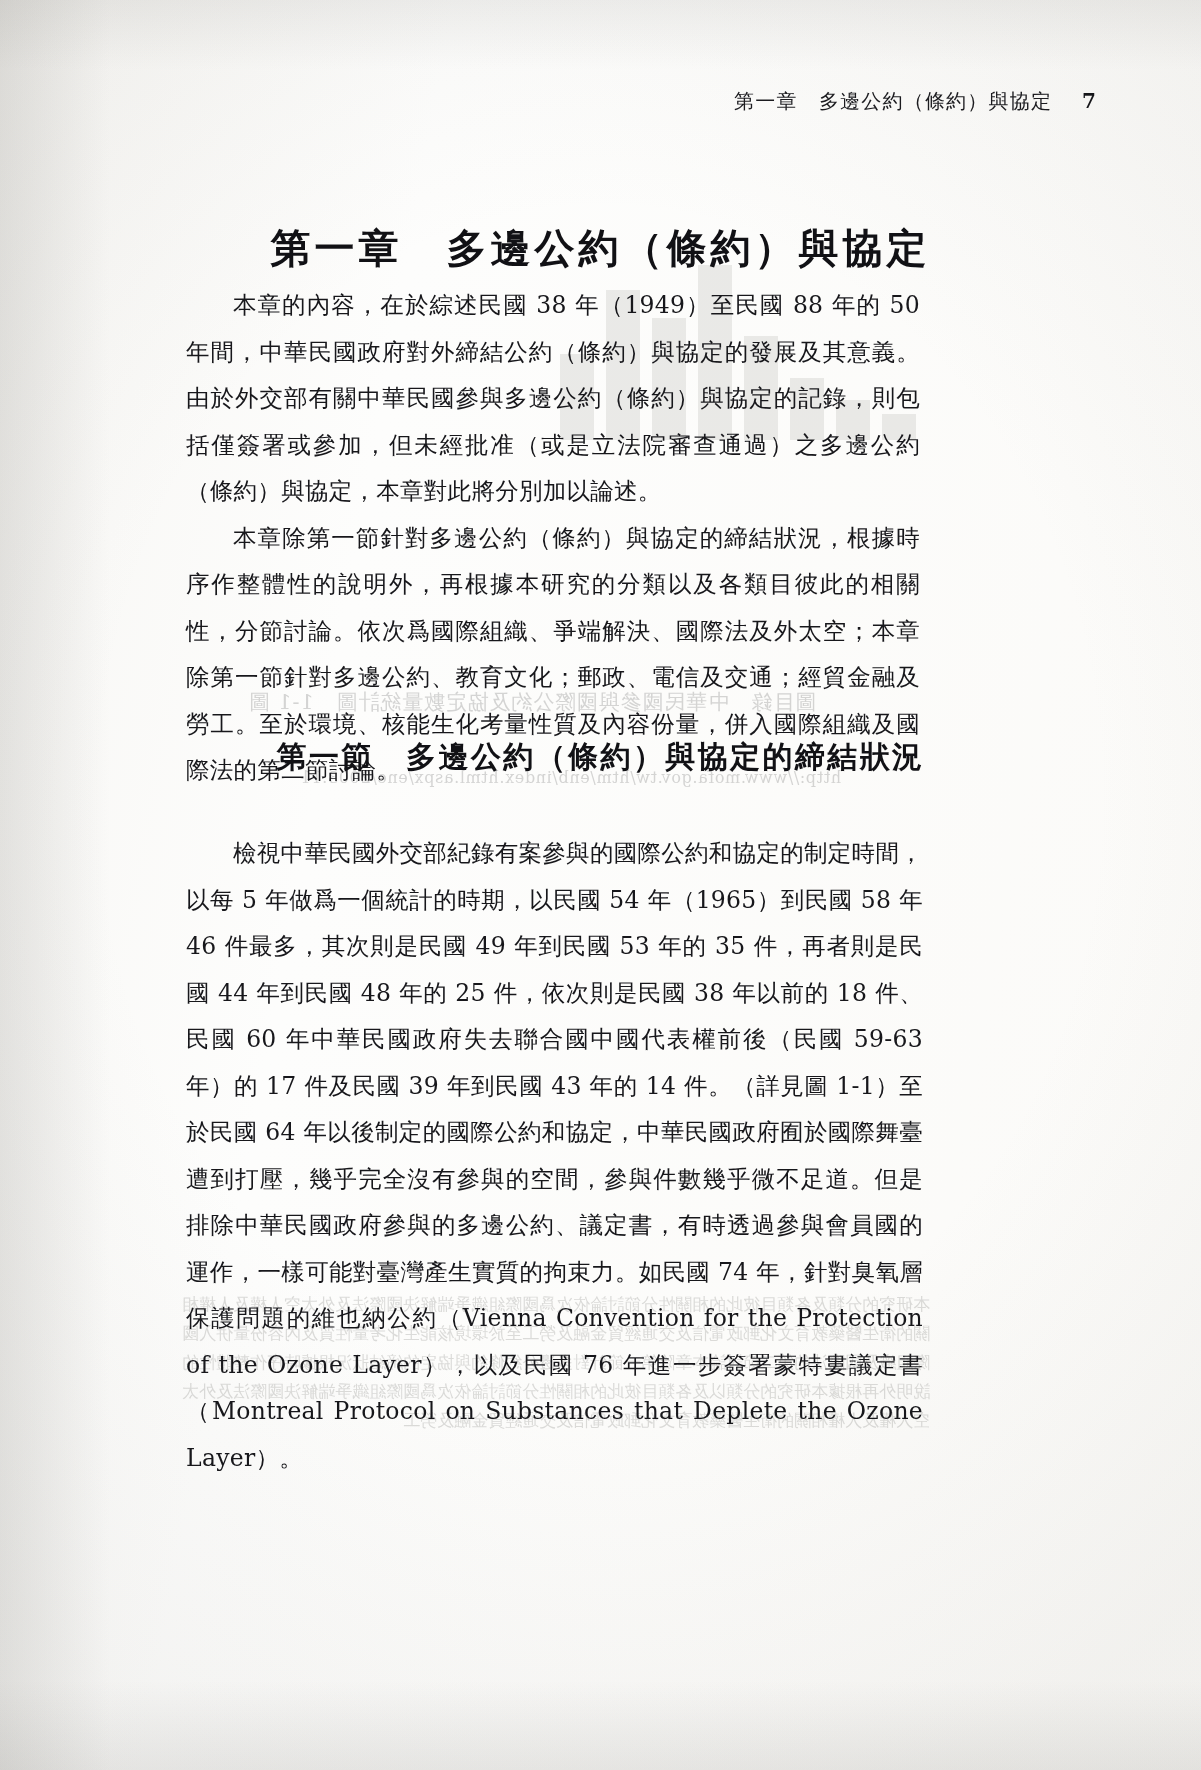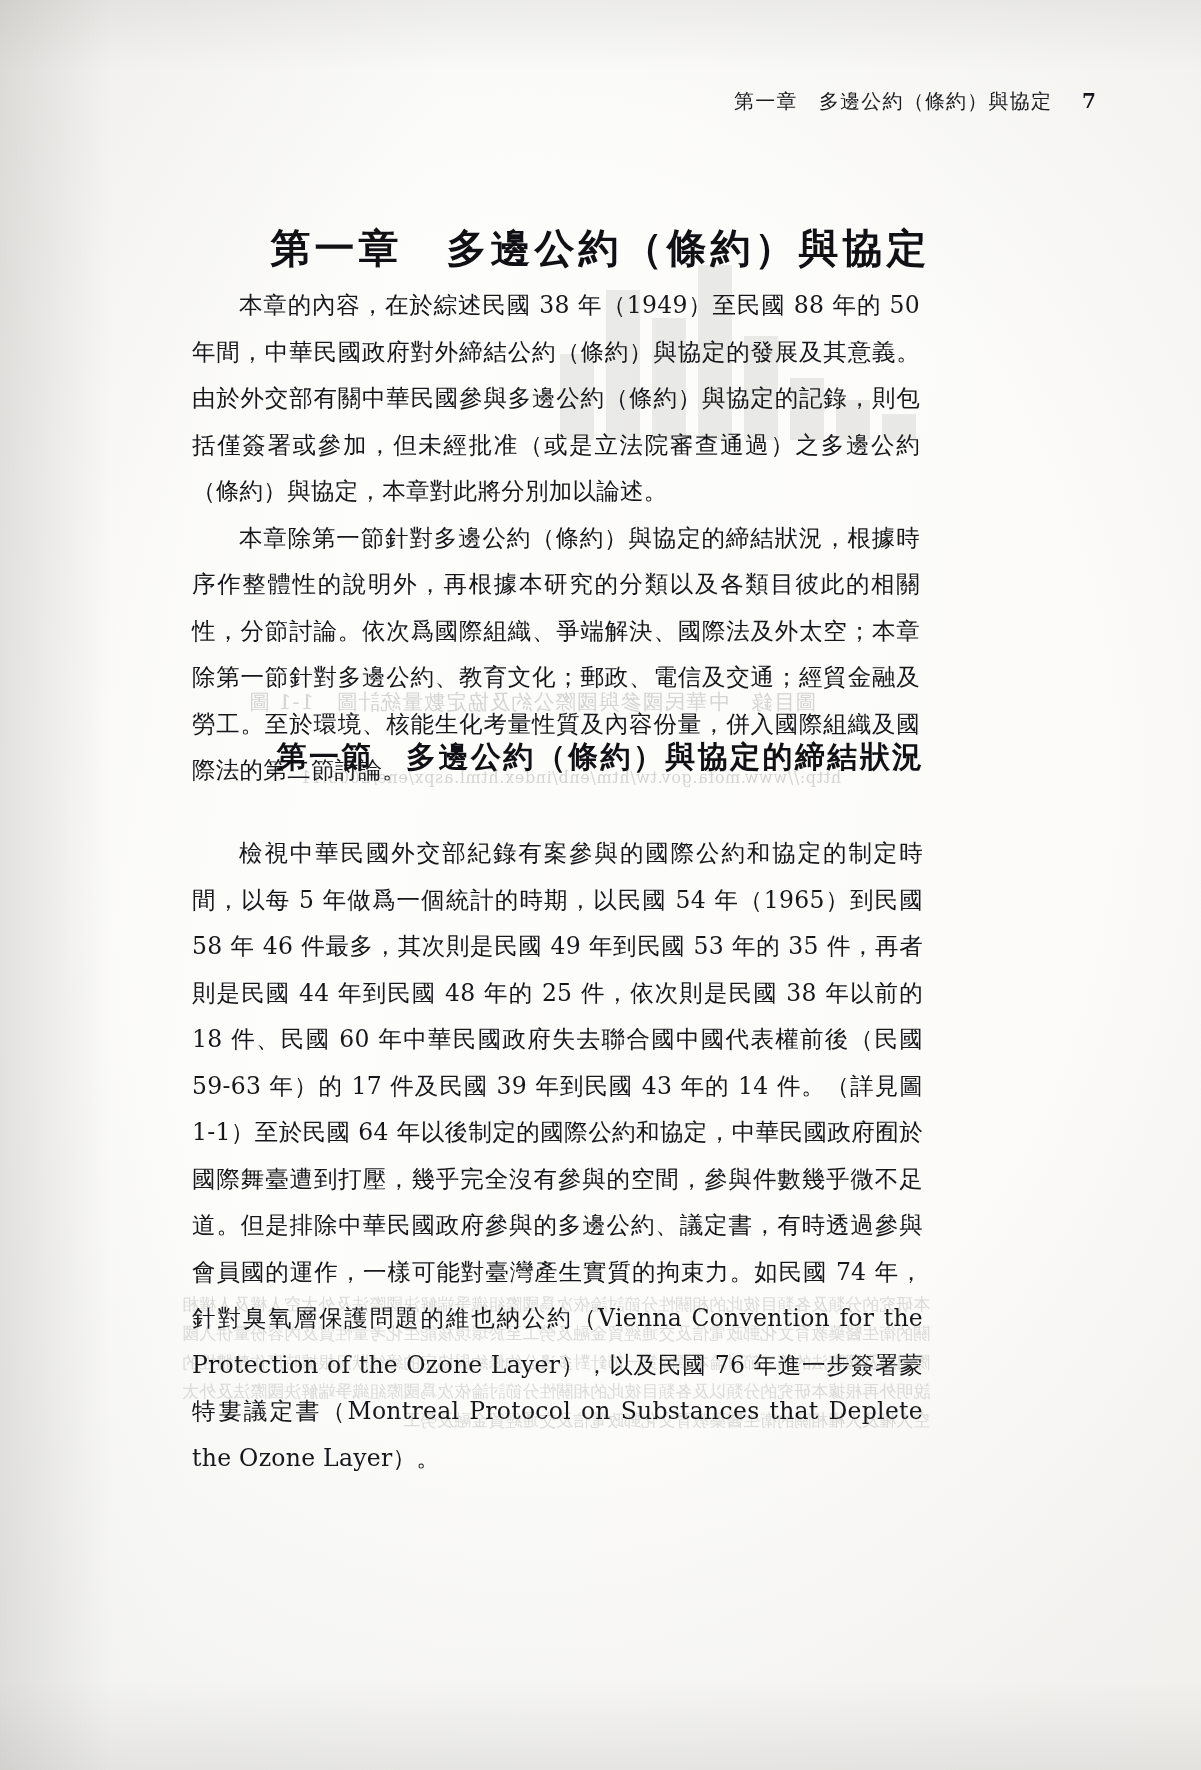--- a/index.html
+++ b/index.html
@@ -117,21 +117,21 @@
 
   
   .body-col {
     position: absolute;
     left: 178px;
     top: 282px;
     width: 742px;
     z-index: 5;
   }
   p.para {
-    margin: 0 0 0 14px;
+    margin: 0 0 0 8px;
     font-size: 23.5px;
     line-height: 46.5px;
     text-align: justify;
     text-justify: inter-ideograph;
     letter-spacing: 0.012em;
     color: #17171b;
     text-indent: 2em;
   }
   p.para.tight { text-indent: 2em; }
 

